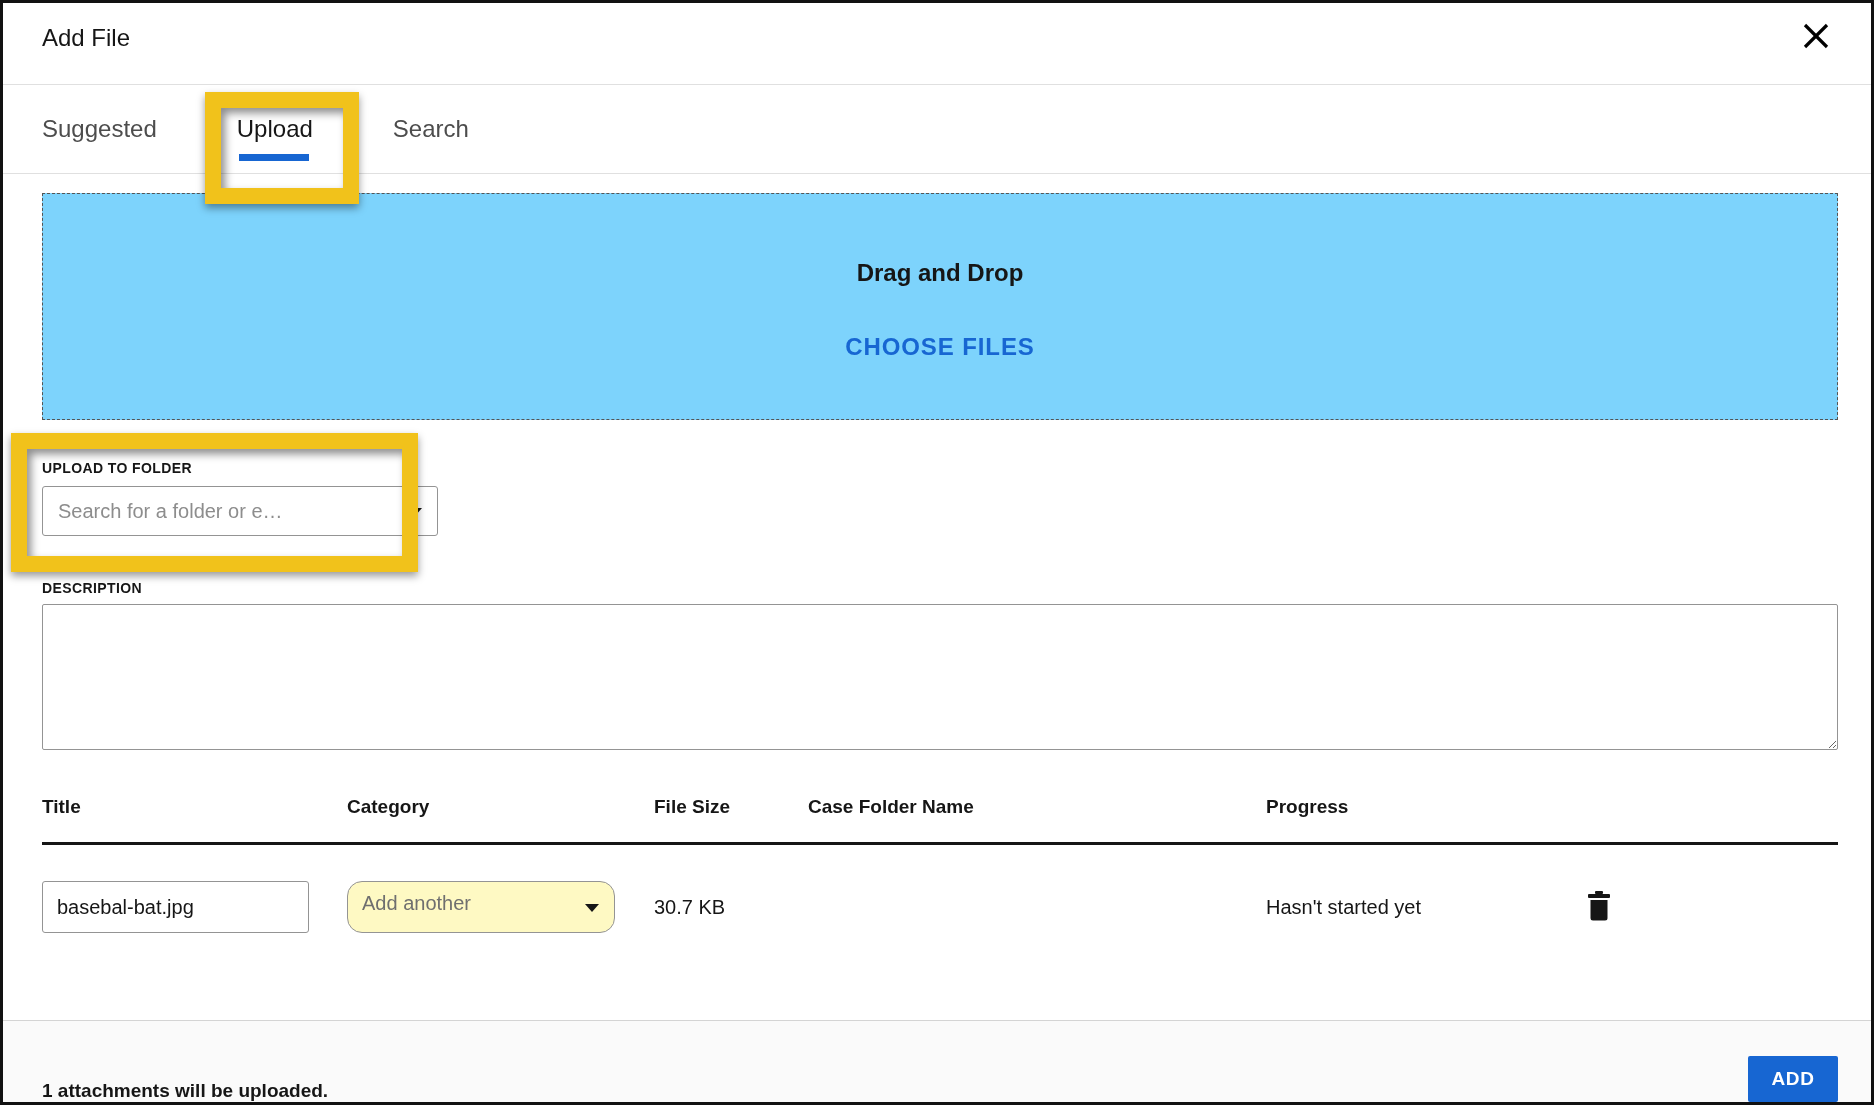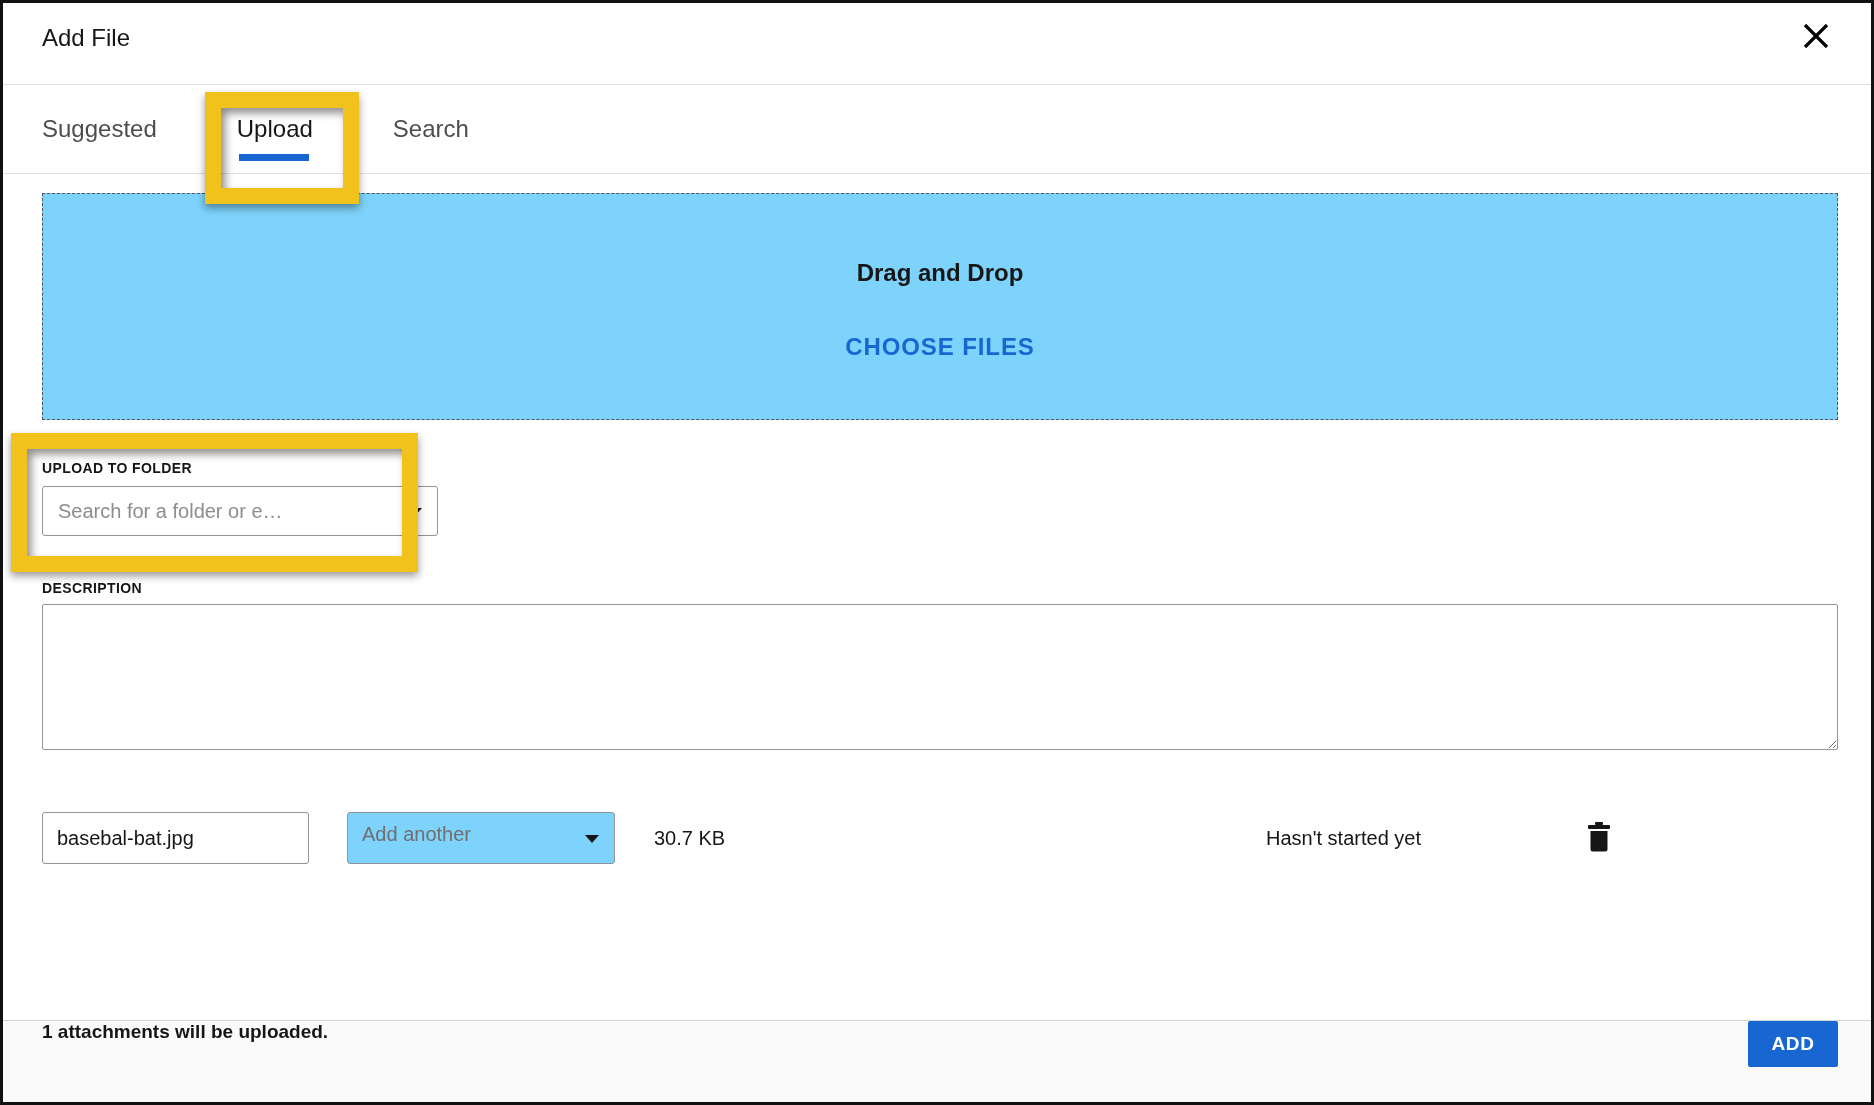--- a/index.html
+++ b/index.html
@@ -160,22 +160,22 @@
     padding: 0 14px;
     font-size: 20px;
     font-family: inherit;
     color: #161616;
   }
   .cell-combo { position: relative; width: 268px; }
   .cell-combo .combo-display {
     width: 268px;
     height: 52px;
     border: 1px solid #949494;
-    border-radius: 3px;
-    background: #7dd3fc;
+    border-radius: 15px;
+    background: #fef9c3;
     display: flex;
     align-items: center;
     padding: 0 44px 8px 14px;
     font-size: 20px;
     color: #6f6f6f;
     cursor: pointer;
     font-family: inherit;
   }
   .cell-text { font-size: 20px; color: #161616; }
   .actions-cell { padding-left: 40px; }
@@ -186,21 +186,21 @@
   }
 
   
   .dlg-footer {
     position: absolute;
     left: 0; right: 0; bottom: 0;
     height: 82px;
     background: #fafafa;
     border-top: 1px solid #d4d4d4;
     display: flex;
-    align-items: flex-start;
+    align-items: flex-end;
     padding: 0 33px 0 39px;
     gap: 39px;
   }
   .footer-summary { font-size: 19px; font-weight: 700; color: #161616; }
   .add-btn {
     margin-left: auto;
     width: 90px;
     height: 46px;
     background: #1766d2;
     color: #ffffff;
@@ -260,20 +260,28 @@
       <span class="caret"></span>
     </div>
   </div>
 
   <div class="desc-section">
     <label class="field-label">DESCRIPTION</label>
     <textarea style=""></textarea>
   </div>
 
   <div class="files-table">
+    <div class="files-grid files-head">
+      <div class="col-h">Title</div>
+      <div class="col-h">Category</div>
+      <div class="col-h">File Size</div>
+      <div class="col-h">Case Folder Name</div>
+      <div class="col-h">Progress</div>
+      <div></div>
+    </div>
 
     <div class="files-grid files-row">
       <div>
         <input type="text" class="cell-input" value="basebal-bat.jpg" style="">
       </div>
       <div class="cell-combo">
         <button class="combo-display">Add another</button>
         <span class="caret"></span>
       </div>
       <div class="cell-text">30.7 KB</div>

